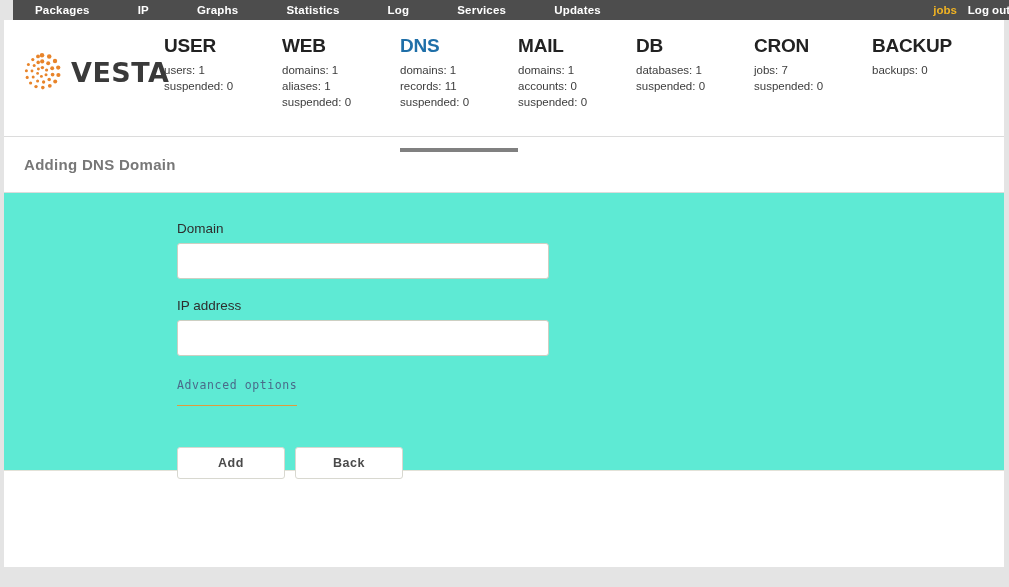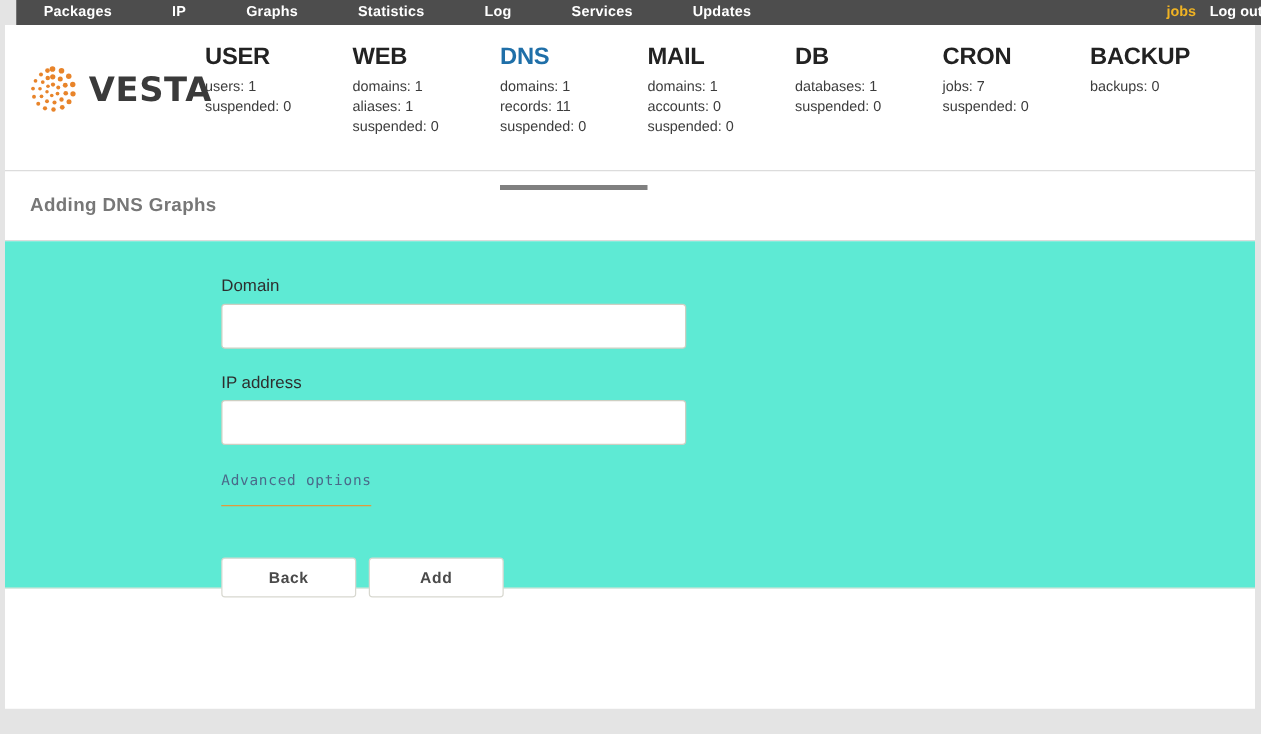--- a/index.html
+++ b/index.html
@@ -355,35 +355,35 @@
         <div class="stat">
           <div class="stat-title">BACKUP</div>
           <div class="stat-line">backups: 0</div>
 
         </div>
 
       </div>
     </div>
 
     <div class="titlestrip">
-      <div class="page-title">Adding DNS Graphs</div>
+      <div class="page-title">Adding DNS Domain</div>
     </div>
 
     <div class="formpanel">
 
       <label class="field-label">Domain</label>
       <input class="text-input" type="text" placeholder="" style="">
 
       <label class="field-label">IP address</label>
       <input class="text-input" type="text" placeholder="" style="">
 
       <a class="adv-link">Advanced options</a>
 
       <div class="btn-row">
+        <button class="btn">Add</button>
         <button class="btn">Back</button>
-        <button class="btn">Add</button>
       </div>
     </div>
 
     <div class="footer-area"></div>
 
   </div>
 </div>
 
 </body></html>

